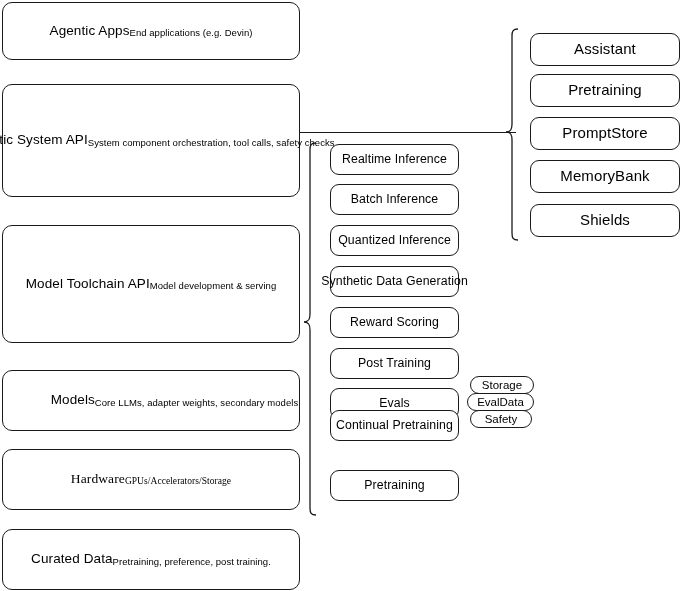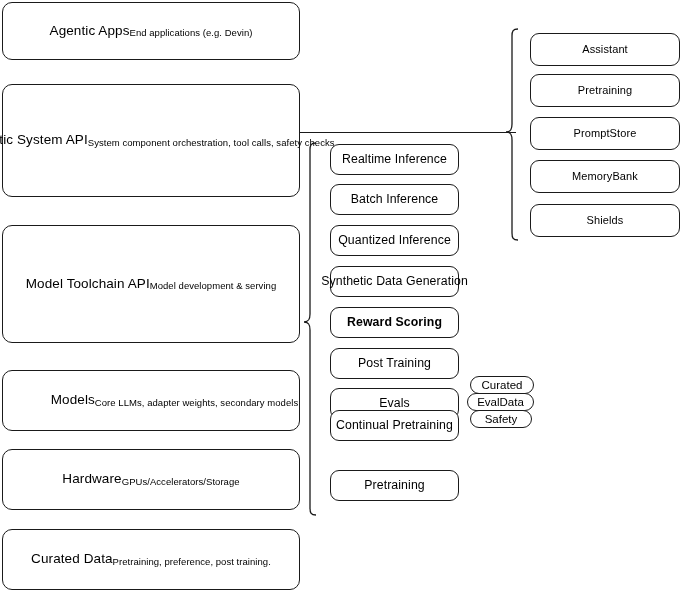--- a/index.html
+++ b/index.html
@@ -52,21 +52,21 @@
   }
   .mid .title{ font-size:12.3px; }
   
   .right{
     left:530px;
     width:150px;
     height:33px;
     border-radius:9px;
     border-width:1.3px;
   }
-  .right .title{ font-size:11px; }
+  .right .title{ font-size:15px; }
   
   .pill{
     position:absolute;
     box-sizing:border-box;
     border:1.3px solid #1a1a1a;
     border-radius:999px;
     background:#ffffff;
     height:18px;
     display:flex;
     align-items:center;
@@ -106,21 +106,21 @@
   <div class="box layer" style="top:225px;height:118px;">
     <div class="title">Model Toolchain API</div>
     <div class="subtitle">Model development &amp; serving</div>
   </div>
 
   <div class="box layer" style="top:370px;height:61px;padding-left:47px;">
     <div class="title">Models</div>
     <div class="subtitle">Core LLMs, adapter weights, secondary models</div>
   </div>
 
-  <div class="box layer" style="top:449px;height:61px;">
+  <div class="box layer" style="top:449px;height:61px;font-family:Liberation Serif, serif;">
     <div class="title">Hardware</div>
     <div class="subtitle">GPUs/Accelerators/Storage</div>
   </div>
 
   <div class="box layer" style="top:529px;height:61px;">
     <div class="title">Curated Data</div>
     <div class="subtitle">Pretraining, preference, post training.</div>
   </div>
 
   <div class="hline" style="left:300px;top:132px;width:216px;"></div>
@@ -158,38 +158,38 @@
   </div>
   <div class="box mid" style="top:184px;">
     <div class="title">Batch Inference</div>
   </div>
   <div class="box mid" style="top:225px;">
     <div class="title">Quantized Inference</div>
   </div>
   <div class="box mid" style="top:266px;">
     <div class="title">Synthetic Data Generation</div>
   </div>
-  <div class="box mid" style="top:307px;font-weight:bold;">
+  <div class="box mid" style="top:307px;">
     <div class="title">Reward Scoring</div>
   </div>
   <div class="box mid" style="top:348px;text-align:right;">
     <div class="title">Post Training</div>
   </div>
   <div class="box mid" style="top:388px;">
     <div class="title">Evals</div>
   </div>
   <div class="box mid" style="top:410px;">
     <div class="title">Continual Pretraining</div>
   </div>
   <div class="box mid" style="top:470px;">
     <div class="title">Pretraining</div>
   </div>
 
   <div class="pill" style="left:470px;top:376px;width:64px;">
-    <span>Curated</span>
+    <span>Storage</span>
   </div>
   <div class="pill" style="left:467px;top:393px;width:67px;">
     <span>EvalData</span>
   </div>
   <div class="pill" style="left:470px;top:410px;width:62px;">
     <span>Safety</span>
   </div>
 
 </div>
 

